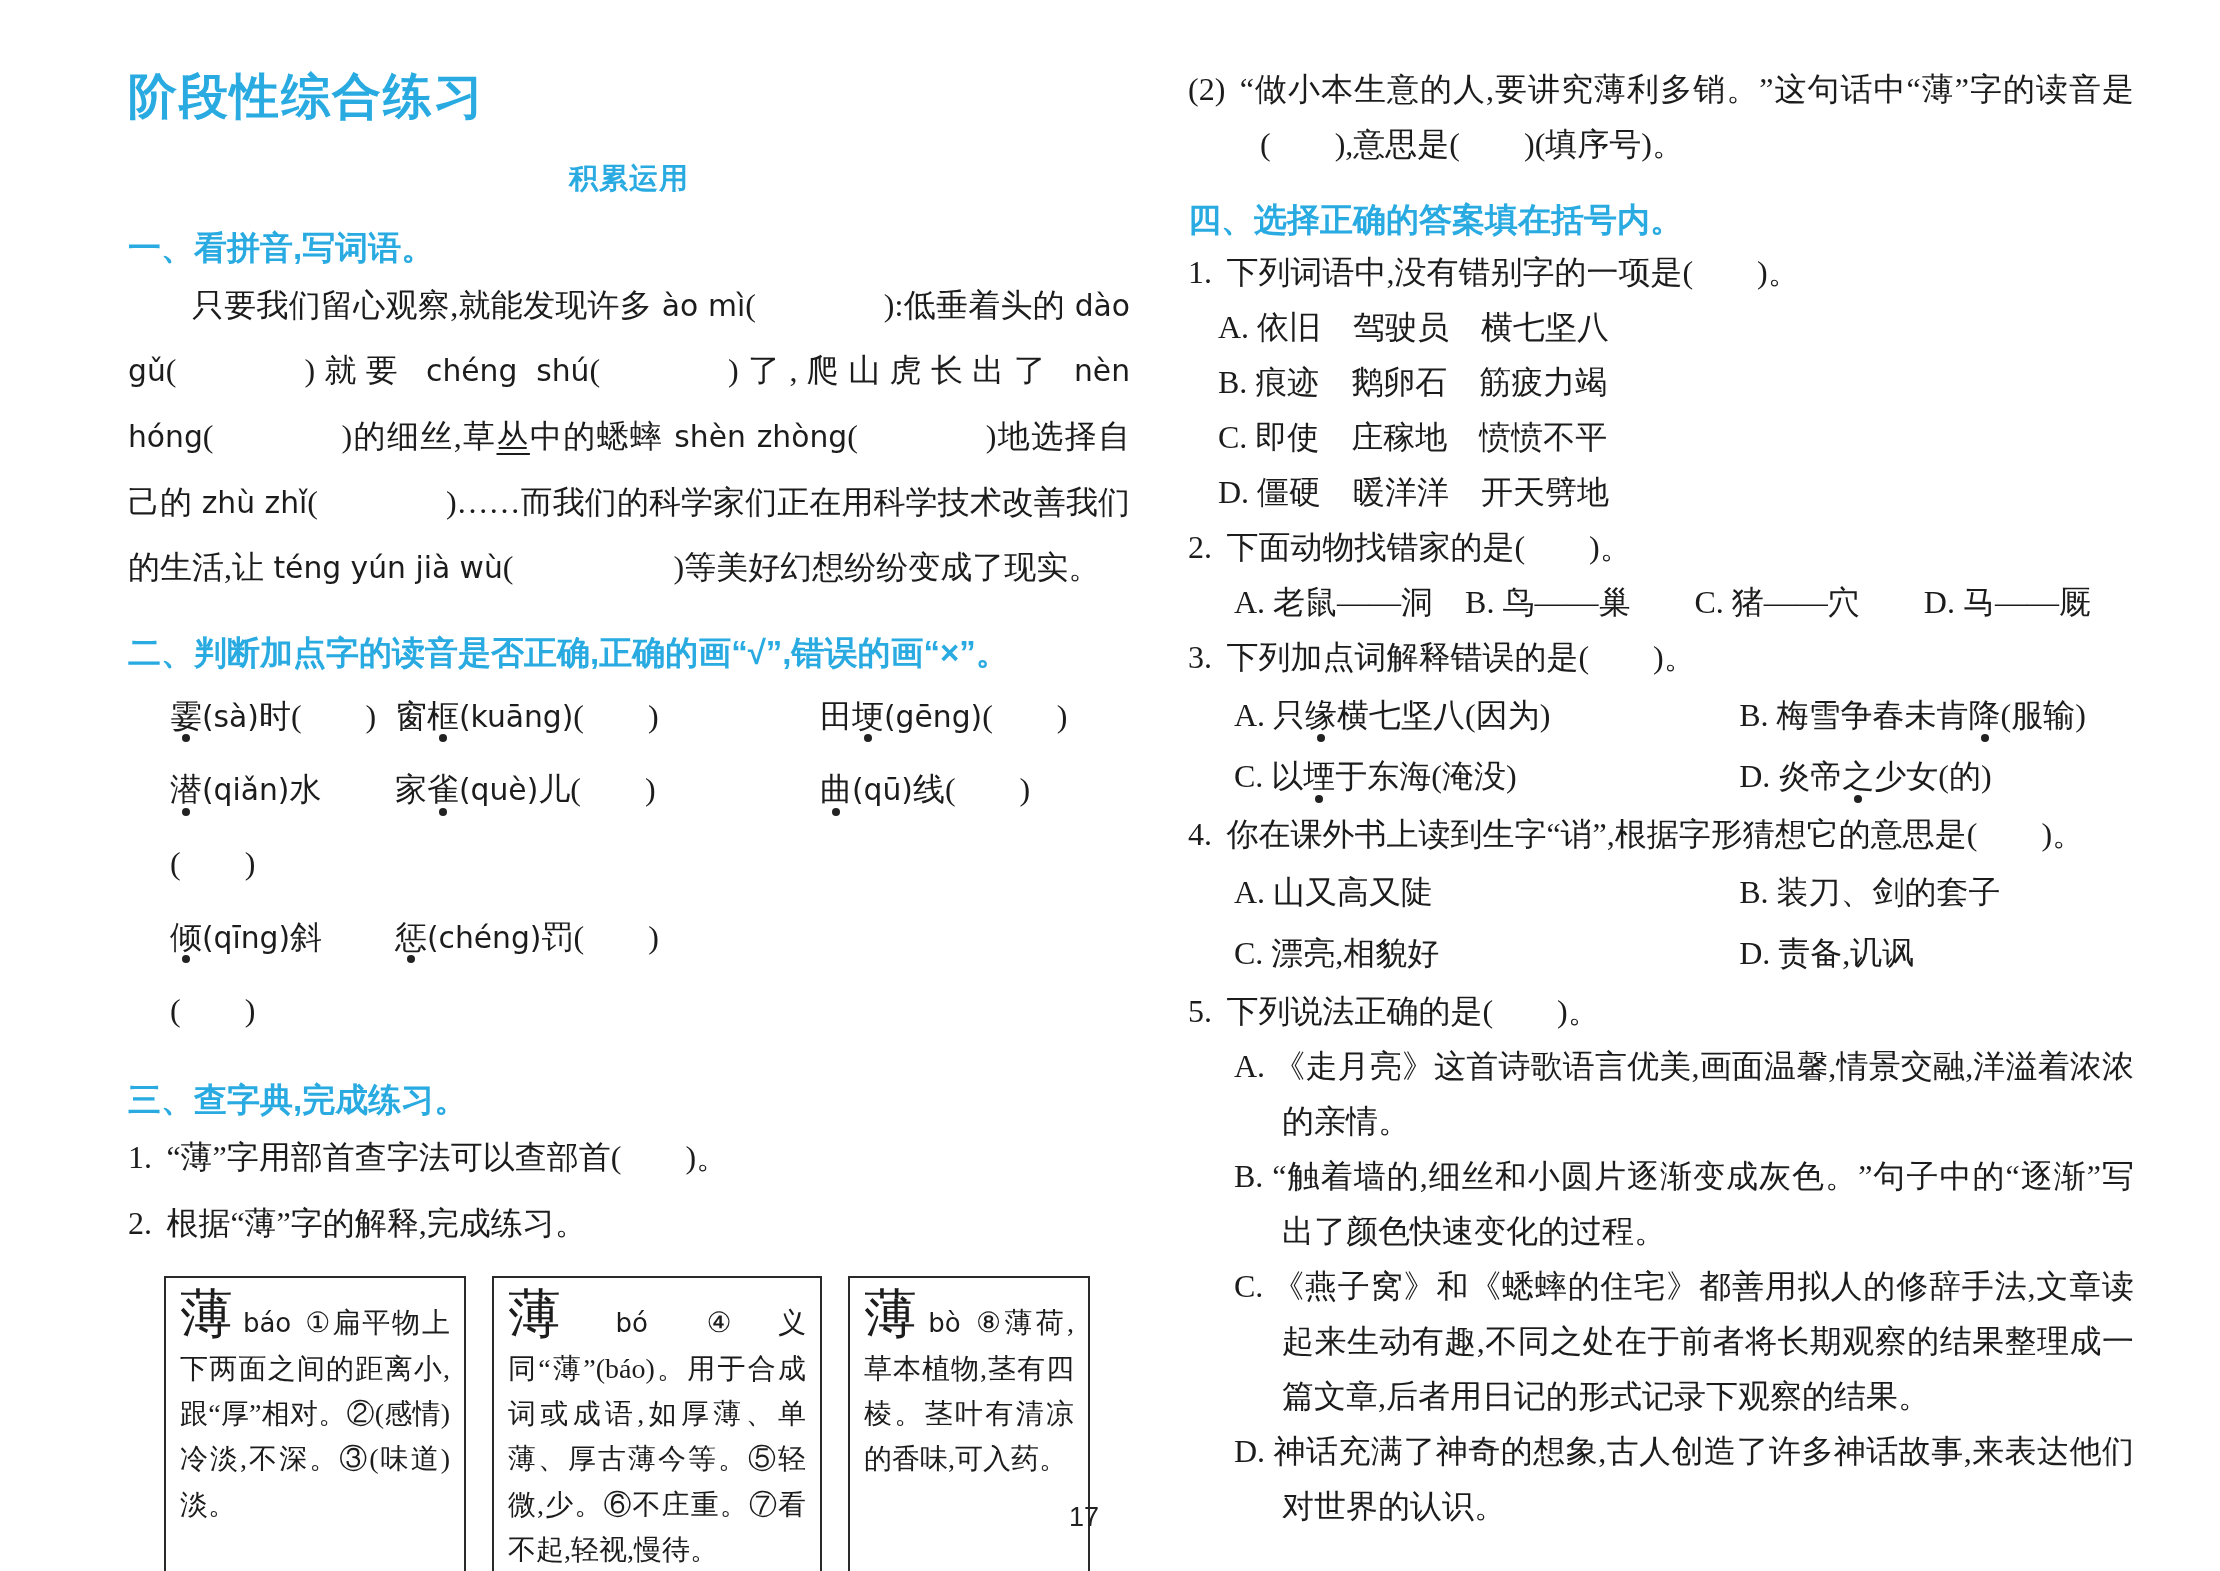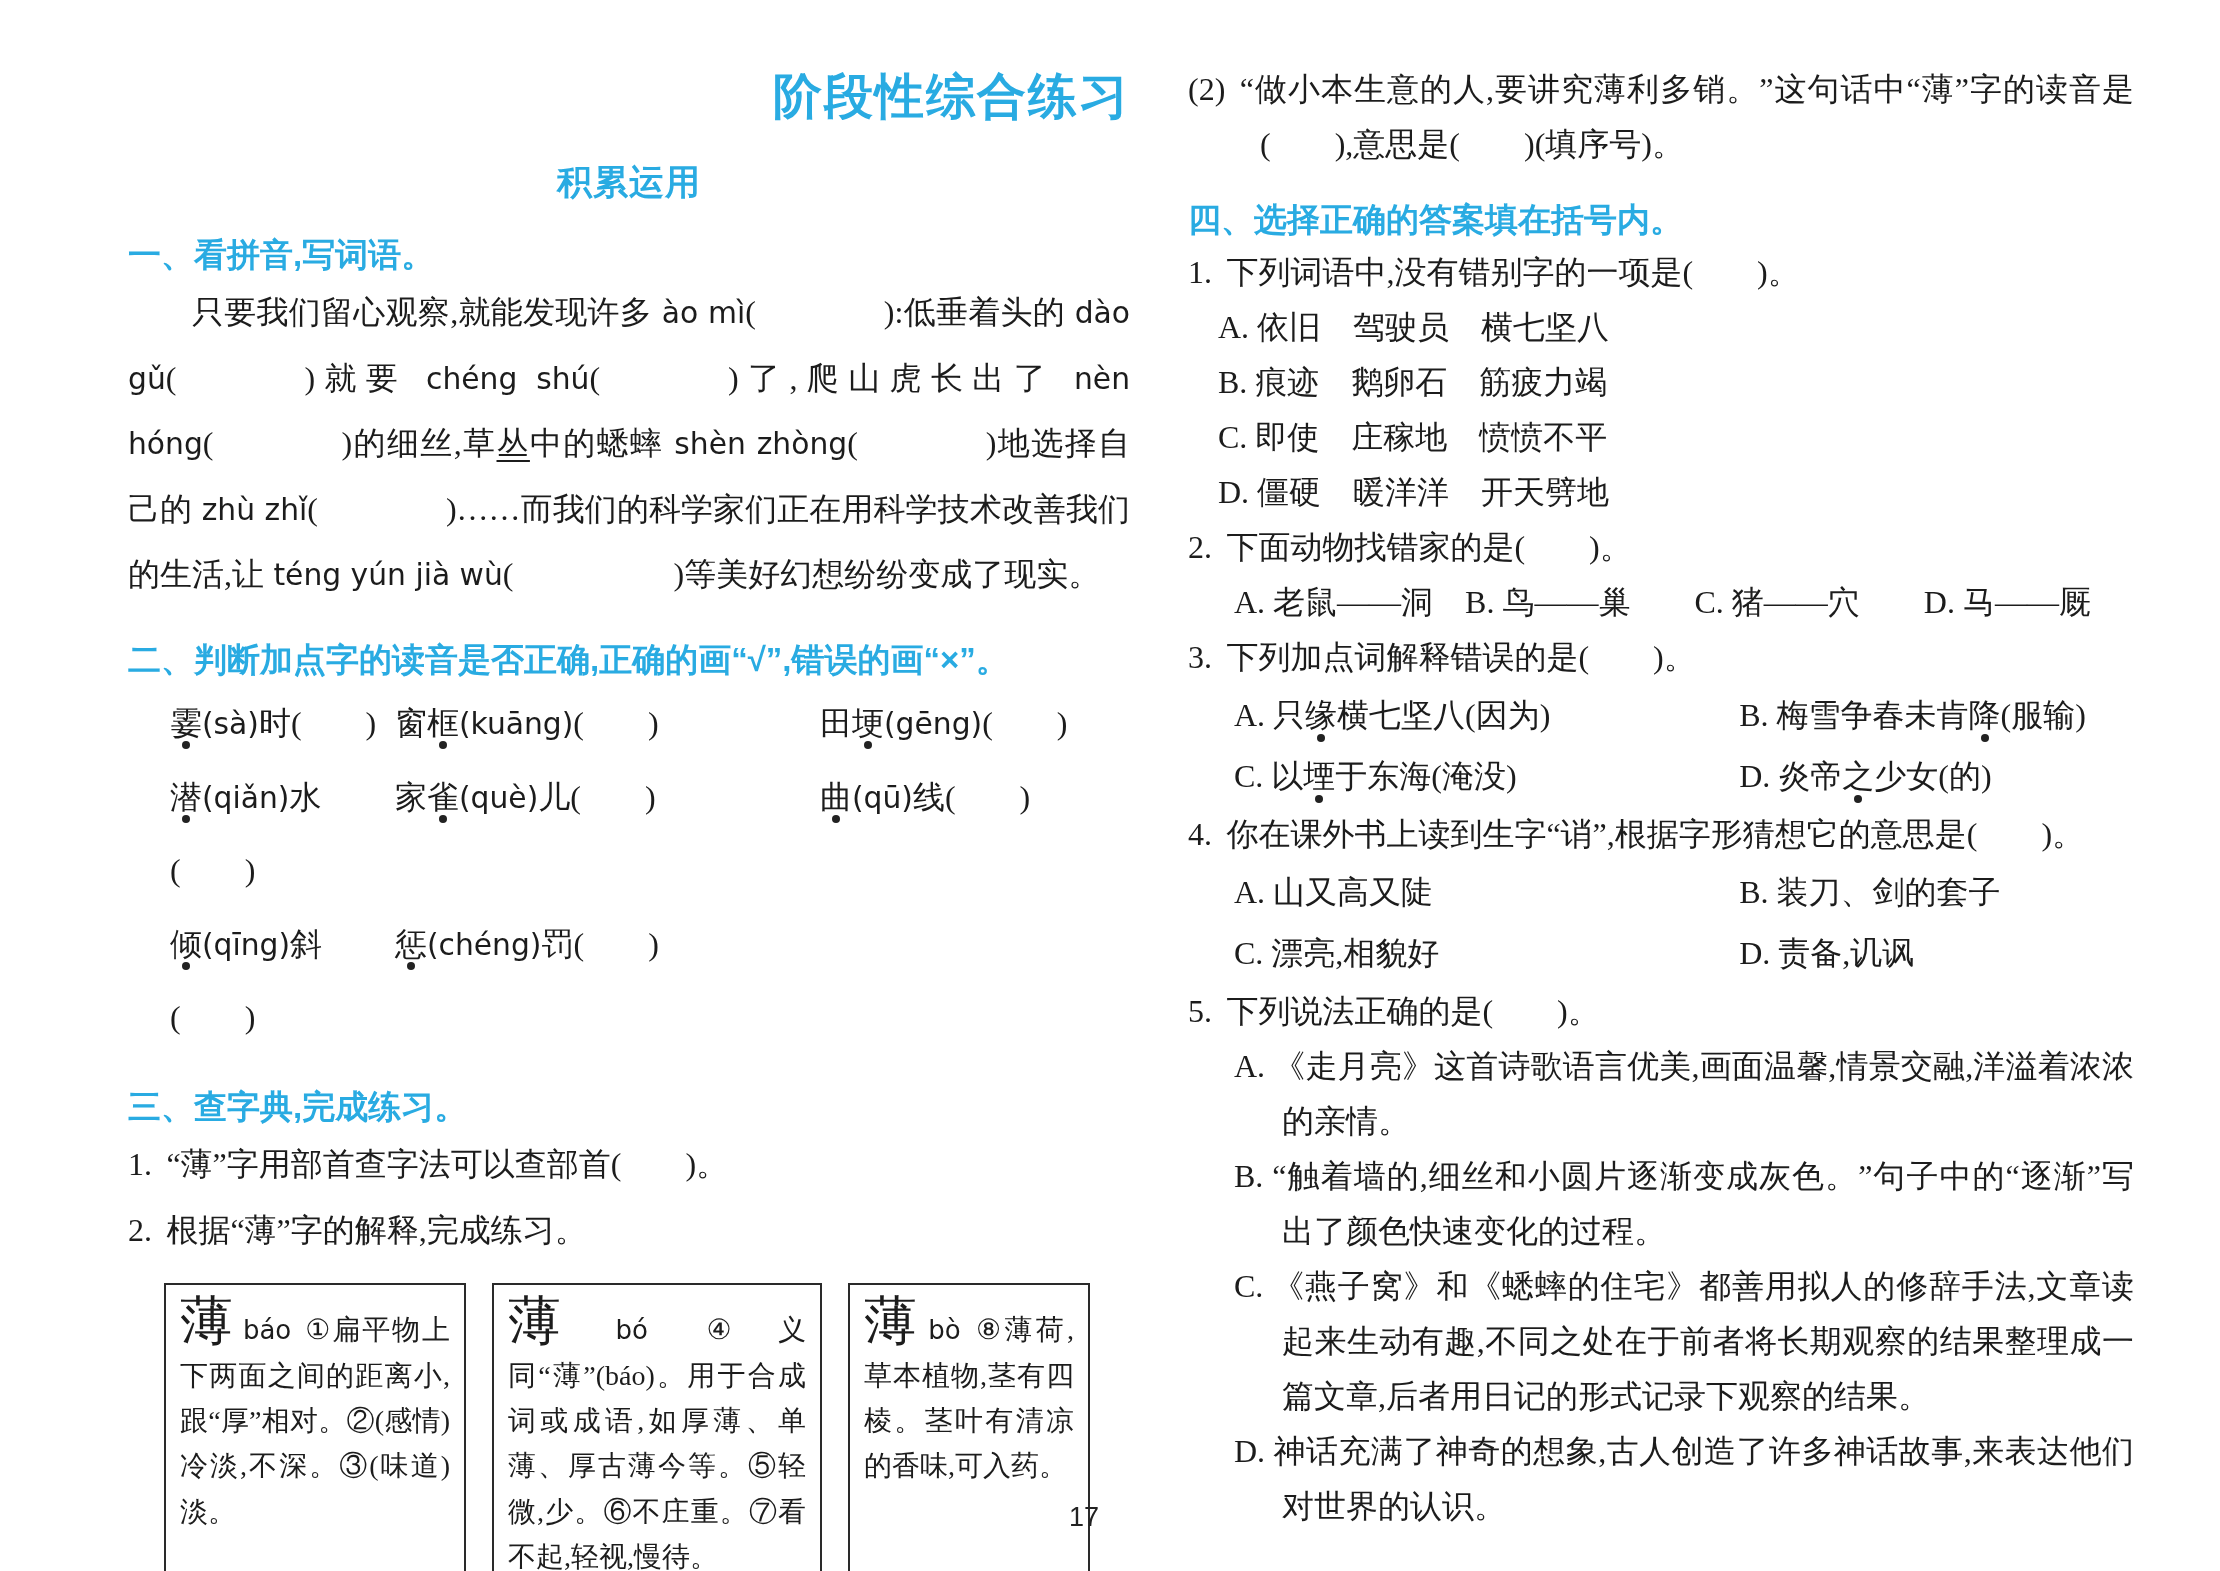--- a/index.html
+++ b/index.html
@@ -7,26 +7,26 @@
     width:2220px;height:1571px;position:relative;overflow:hidden;
     font-family:"Liberation Serif","DejaVu Serif",serif;
     color:#1c1c1c;font-size:32px;
   }
   .page{display:flex;box-sizing:border-box;padding:62px 86px 0 128px;gap:58px;}
   .col{min-width:0;}
   .col-left{width:1002px;line-height:2.05;}
   .col-right{flex:1;line-height:1.72;}
 
   .title{
-    text-align:right;color:#29abe2;font-size:49px;font-weight:bold;
+    text-align:left;color:#29abe2;font-size:49px;font-weight:bold;
     font-family:"Liberation Serif","DejaVu Serif",serif;
     margin:6px 0 0 0;letter-spacing:2px;line-height:1.2;
   }
   .subtitle{
-    text-align:center;color:#29abe2;font-size:35px;font-weight:bold;
+    text-align:center;color:#29abe2;font-size:29px;font-weight:bold;
     font-family:"Liberation Sans","DejaVu Sans",sans-serif;
     margin:34px 0 8px 0;line-height:1.2;letter-spacing:1px;
   }
   .sec-head{
     color:#29abe2;font-weight:bold;font-size:33px;
     font-family:"Liberation Sans","DejaVu Sans",sans-serif;
     line-height:1.55;margin-top:22px;
   }
   .col-left .sec-head{margin-top:26px;}
   .first-head{margin-top:44px;}

